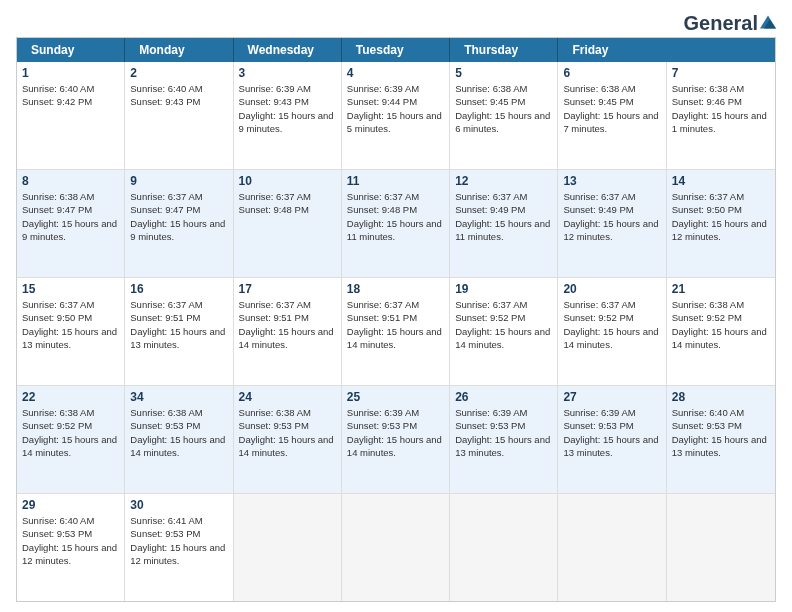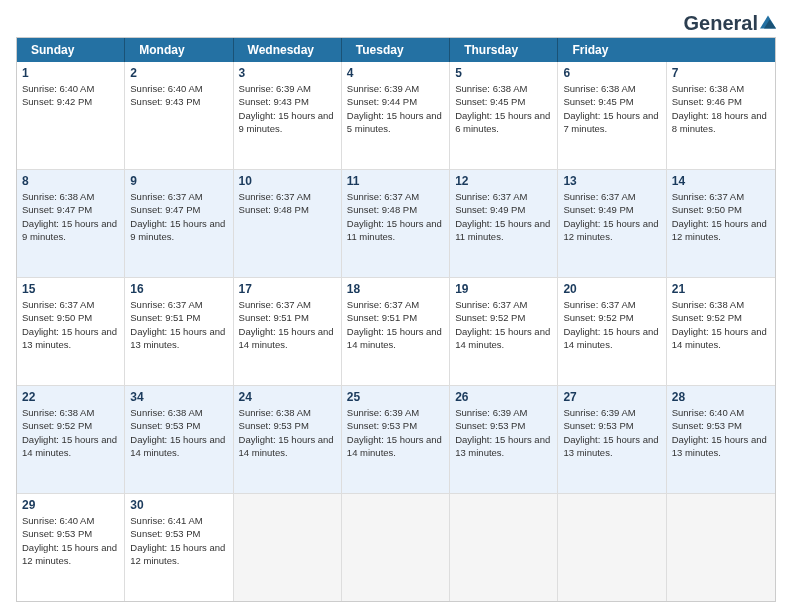--- a/index.html
+++ b/index.html
@@ -208,21 +208,21 @@
               <span>Sunrise: 6:38 AM</span>
               <span>Sunset: 9:45 PM</span>
               <span>Daylight: 15 hours and 7 minutes.</span>
             </div>
           </div>
           <div class="cal-cell">
             <span class="day-number">7</span>
             <div class="day-info">
               <span>Sunrise: 6:38 AM</span>
               <span>Sunset: 9:46 PM</span>
-              <span>Daylight: 18 hours and 8 minutes.</span>
+              <span>Daylight: 15 hours and 1 minutes.</span>
             </div>
           </div>
         </div>
         <div class="cal-row">
           <div class="cal-cell alt-row">
             <span class="day-number">8</span>
             <div class="day-info">
               <span>Sunrise: 6:38 AM</span>
               <span>Sunset: 9:47 PM</span>
               <span>Daylight: 15 hours and 9 minutes.</span>

